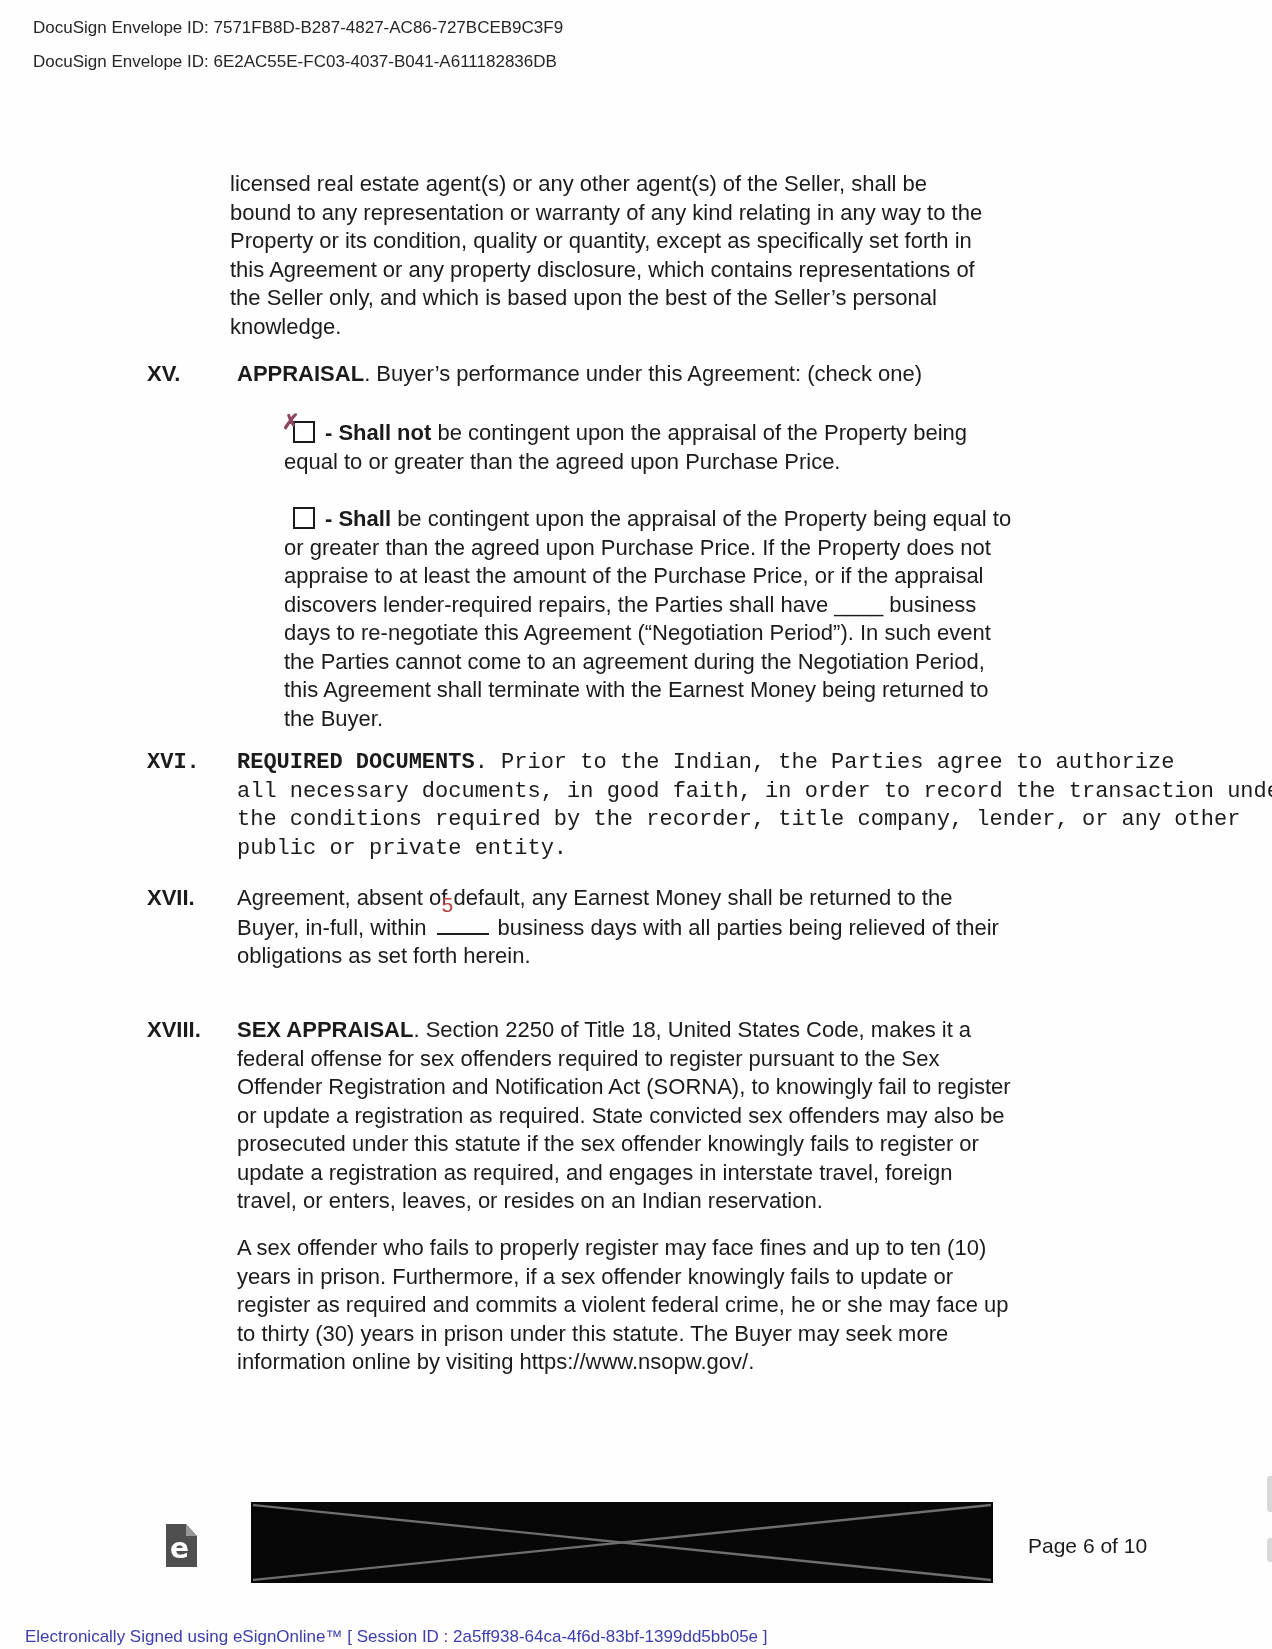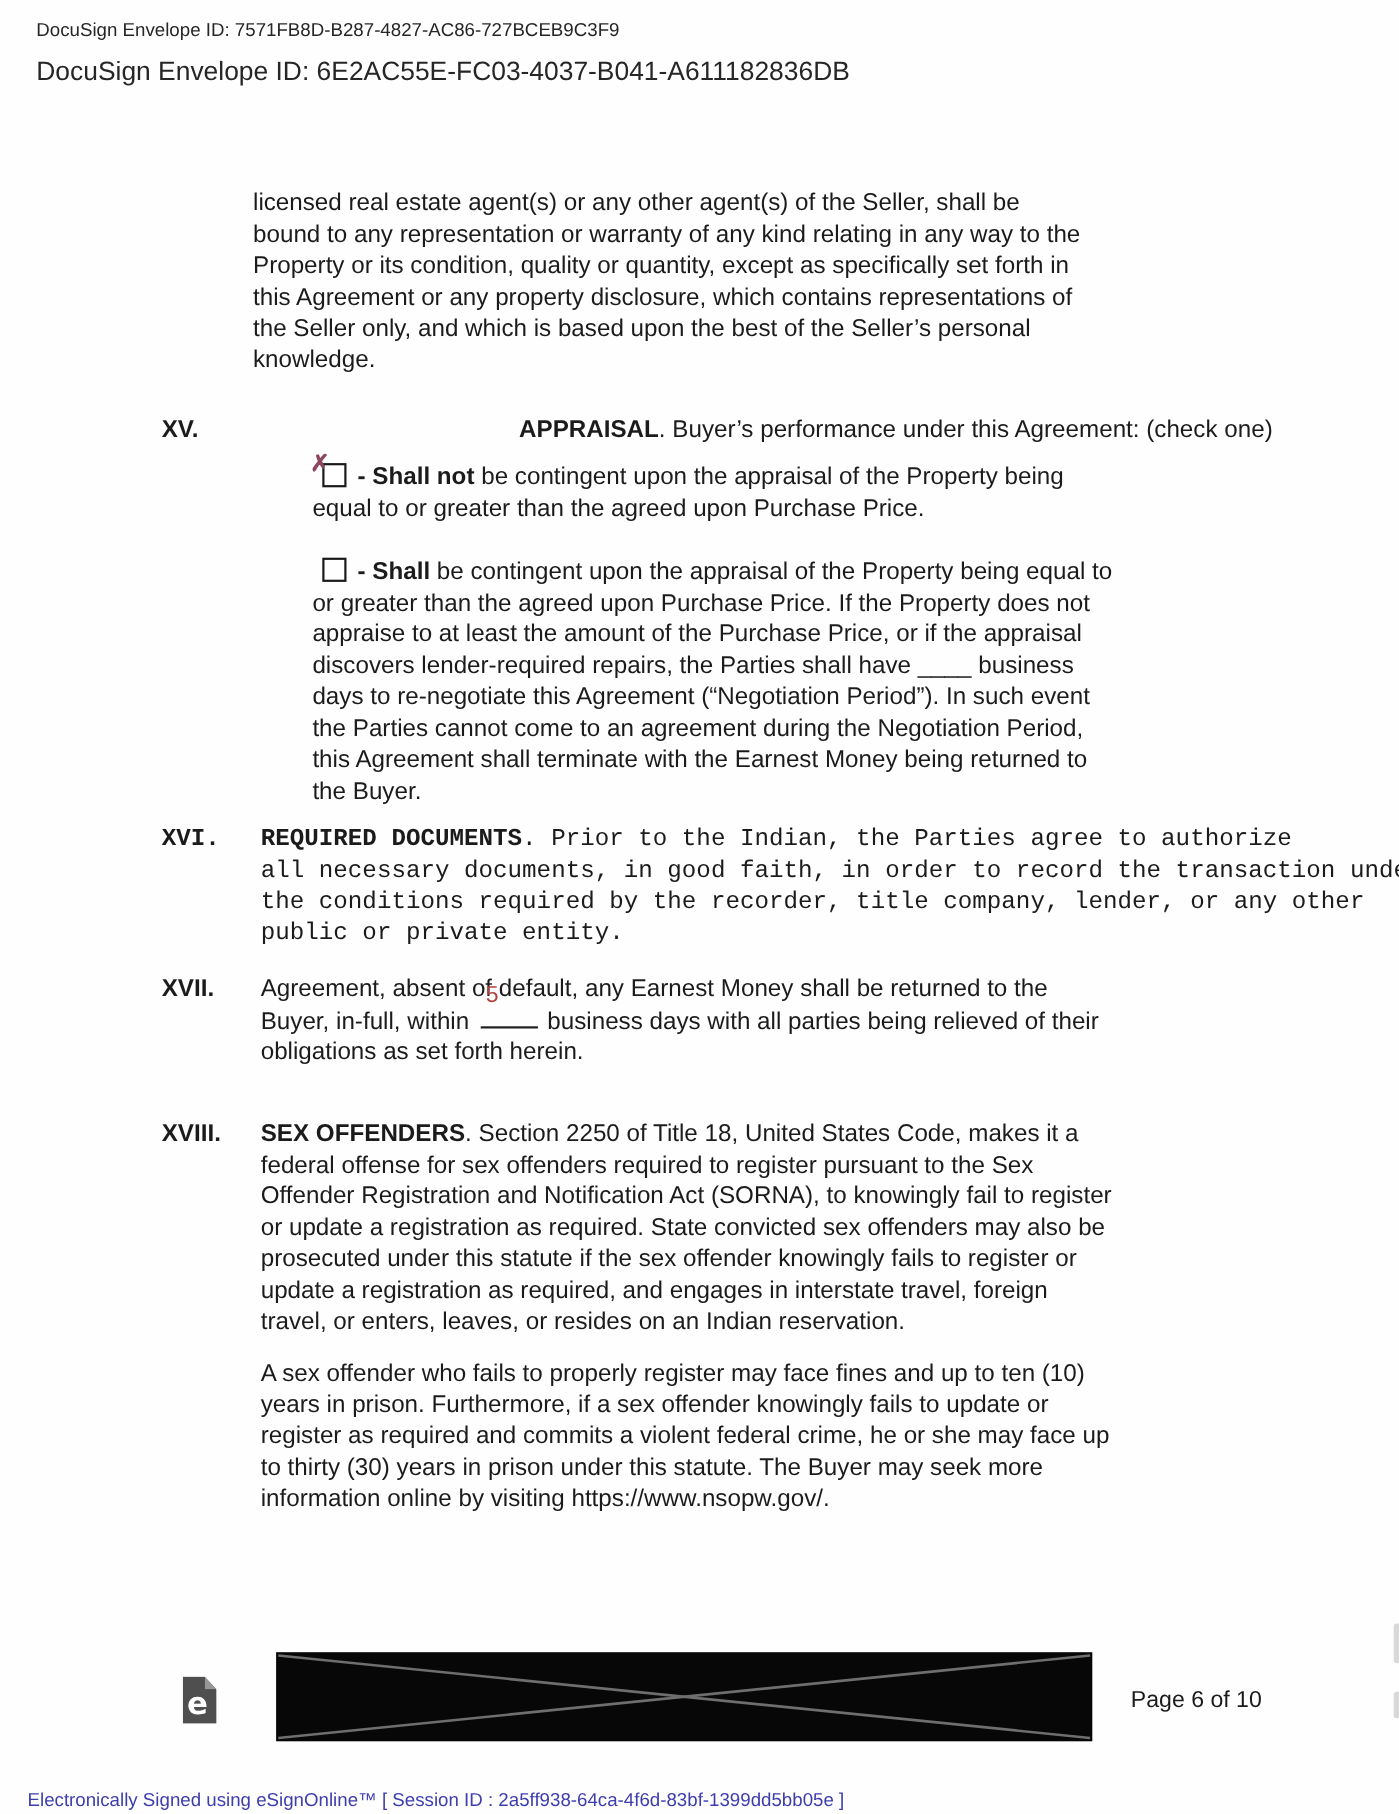--- a/index.html
+++ b/index.html
@@ -3,21 +3,21 @@
 <meta charset="utf-8">
 <style>
   html,body { margin:0; padding:0; background:#ffffff; }
   .page {
     position:relative; width:1272px; height:1649px; background:#fefefe;
     font-family:"Liberation Sans", sans-serif; color:#1b1b1b; overflow:hidden;
   }
   
   .ds { position:absolute; left:33px; font-size:17px; color:#262626; white-space:nowrap; }
   .ds1 { top:18px; }
-  .ds2 { top:52px; font-size:24px; }
+  .ds2 { top:52px; font-size:17px; }
 
   
   .blk { position:absolute; font-size:22px; line-height:28.5px; }
   .ln { white-space:nowrap; }
   .bold { font-weight:bold; }
 
   
   .sec { left:147px; width:1010px; }
   .sec .num { position:absolute; left:0; top:0; font-weight:bold; }
   .sec .body { margin-left:90px; }
@@ -77,21 +77,21 @@
 
   <div class="blk" style="left:230px; top:170px;">
     <div class="ln">licensed real estate agent(s) or any other agent(s) of the Seller, shall be</div>
     <div class="ln">bound to any representation or warranty of any kind relating in any way to the</div>
     <div class="ln">Property or its condition, quality or quantity, except as specifically set forth in</div>
     <div class="ln">this Agreement or any property disclosure, which contains representations of</div>
     <div class="ln">the Seller only, and which is based upon the best of the Seller’s personal</div>
     <div class="ln">knowledge.</div>
   </div>
 
-  <div class="blk sec" style="top:376px;text-align:right;">
+  <div class="blk sec" style="top:360px;">
     <span class="num">XV.</span>
     <div class="body">
       <div class="ln"><span class="bold">APPRAISAL</span><span>. Buyer’s performance under this Agreement: (check one)</span></div>
     </div>
   </div>
 
   <div class="blk opt" style="top:419px;">
     <div class="ln"><span class="cb"><span class="mark">✗</span></span><span class="bold">- Shall not</span><span> be contingent upon the appraisal of the Property being</span></div>
     <div class="ln">equal to or greater than the agreed upon Purchase Price.</div>
   </div>
@@ -122,21 +122,21 @@
     <div class="body">
       <div class="ln">Agreement, absent of default, any Earnest Money shall be returned to the</div>
       <div class="ln"><span>Buyer, in-full, within</span><span class="blank"><span class="fill">5</span></span><span>business days with all parties being relieved of their</span></div>
       <div class="ln">obligations as set forth herein.</div>
     </div>
   </div>
 
   <div class="blk sec" style="top:1016px;">
     <span class="num">XVIII.</span>
     <div class="body">
-      <div class="ln"><span class="bold">SEX OFFENDERS</span><span>. Section 2250 of Title 18, United States Code, makes it a</span></div>
+      <div class="ln"><span class="bold">SEX APPRAISAL</span><span>. Section 2250 of Title 18, United States Code, makes it a</span></div>
       <div class="ln">federal offense for sex offenders required to register pursuant to the Sex</div>
       <div class="ln">Offender Registration and Notification Act (SORNA), to knowingly fail to register</div>
       <div class="ln">or update a registration as required. State convicted sex offenders may also be</div>
       <div class="ln">prosecuted under this statute if the sex offender knowingly fails to register or</div>
       <div class="ln">update a registration as required, and engages in interstate travel, foreign</div>
       <div class="ln">travel, or enters, leaves, or resides on an Indian reservation.</div>
     </div>
   </div>
 
   <div class="blk" style="left:237px; top:1234px;">

